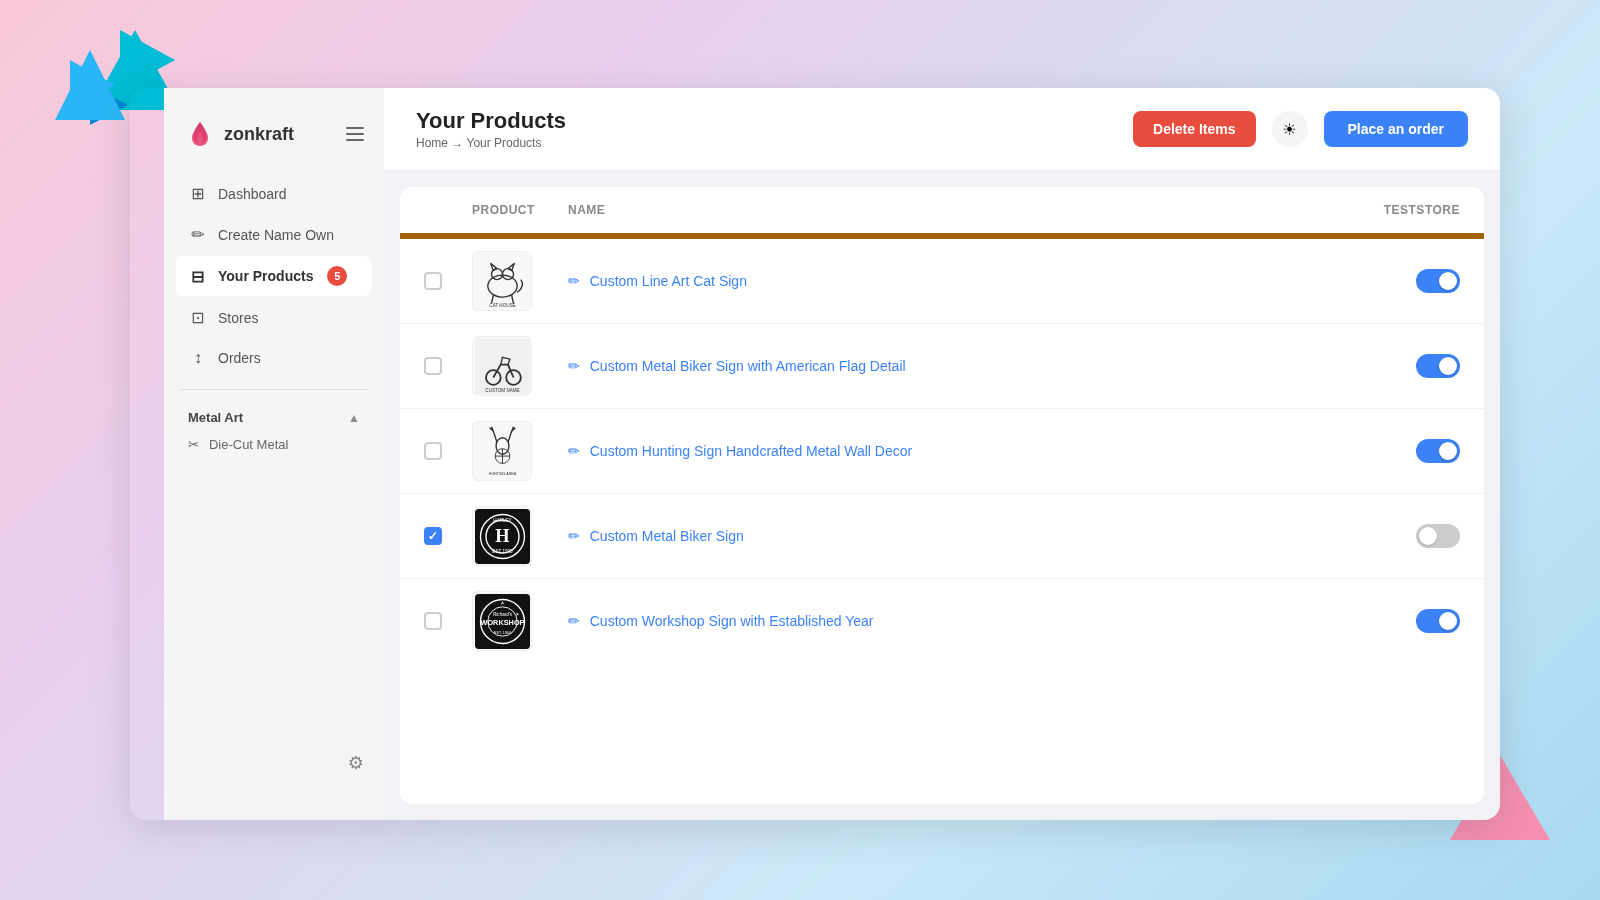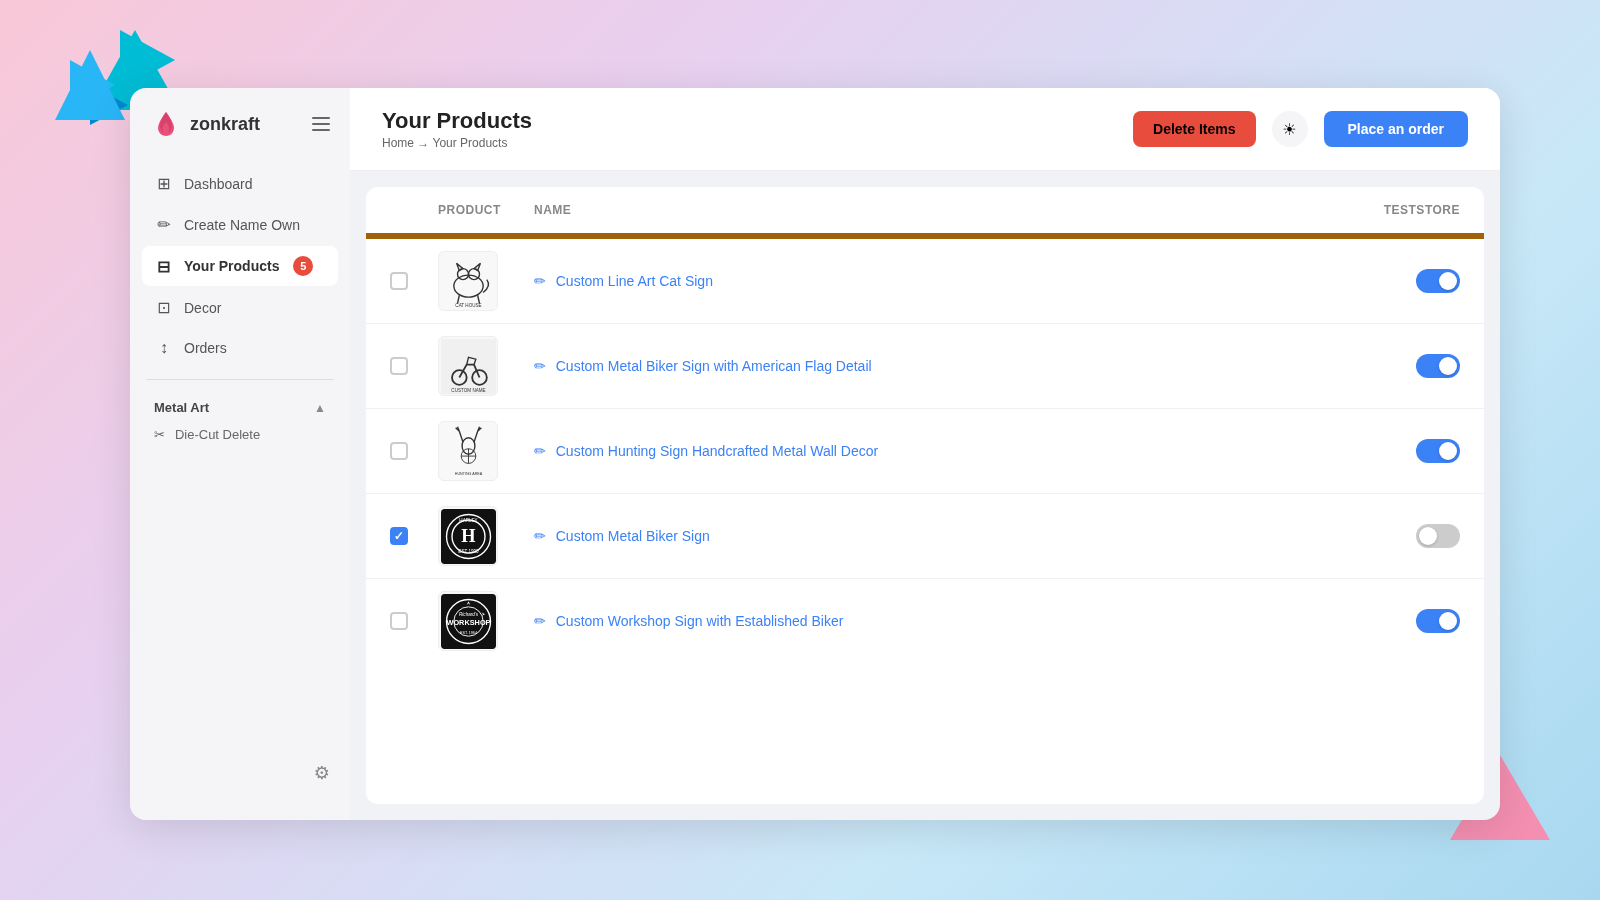--- a/index.html
+++ b/index.html
@@ -55,22 +55,23 @@
       overflow: hidden;
       box-shadow: 0 8px 40px rgba(0,0,0,0.12);
     }
 
     
     .sidebar {
       width: 220px;
       background: #f5f5f7;
       display: flex;
       flex-direction: column;
-      padding: 20px 0;
+      padding: 30px 0;
       flex-shrink: 0;
+      margin-left: 34px;
     }
     .sidebar-logo {
       display: flex;
       align-items: center;
       padding: 0 20px 24px 20px;
       gap: 8px;
     }
     .logo-icon {
       width: 32px;
       height: 32px;
@@ -208,21 +209,21 @@
       margin-top: 2px;
     }
     .breadcrumb span { color: #666; text-align: right; }
     .header-actions {
       display: flex;
       align-items: center;
       gap: 16px;
     }
     .btn-delete {
       background: #e74c3c;
-      color: #000000;
+      color: #ffffff;
       border: none;
       padding: 10px 20px;
       border-radius: 8px;
       font-size: 14px;
       font-weight: 600;
       cursor: pointer;
     }
     .theme-toggle {
       width: 36px;
       height: 36px;
@@ -400,38 +401,38 @@
         <span class="nav-icon">✏</span>
         <span>Create Name Own</span>
       </div>
       <div class="nav-item active">
         <span class="nav-icon">⊟</span>
         <span>Your Products</span>
         <div class="nav-badge">5</div>
       </div>
       <div class="nav-item">
         <span class="nav-icon">⊡</span>
-        <span>Decor</span>
+        <span>Stores</span>
       </div>
       <div class="nav-item">
         <span class="nav-icon">↕</span>
         <span>Orders</span>
       </div>
     </div>
 
     <hr class="sidebar-divider">
 
     <div class="sidebar-section-title">
       <span>Metal Art</span>
       <span class="chevron">▲</span>
     </div>
 
     <div class="sidebar-sub-item">
       <span>✂</span>
-      <span>Die-Cut Delete</span>
+      <span>Die-Cut Metal</span>
     </div>
 
     <div class="sidebar-footer">
       <button class="gear-btn">⚙</button>
     </div>
   </div>
 
   <div class="main-content">
 
     <div class="main-header">
@@ -579,21 +580,21 @@
             <path d="M30 8 L32 12 L30 10 L28 12 Z" fill="#fff"></path>
             <path d="M48 22 L44 24 L46 22 L44 20 Z" fill="#fff"></path>
 
             <text x="30" y="24" text-anchor="middle" font-size="5" fill="#fff" font-style="italic">Richard's</text>
             <text x="30" y="34" text-anchor="middle" font-size="8" fill="#fff" font-weight="bold">WORKSHOP</text>
             <text x="30" y="44" text-anchor="middle" font-size="4" fill="#fff">EST. 1964</text>
           </svg>
         </div>
         <div class="product-name-cell">
           <span class="edit-icon">✏</span>
-          <span class="product-name">Custom Workshop Sign with Established Biker</span>
+          <span class="product-name">Custom Workshop Sign with Established Year</span>
         </div>
         <div style="display:flex;justify-content:flex-end;align-items:center;">
           <div class="toggle-switch on"></div>
         </div>
       </div>
 
     </div>
   </div>
 </div>
 

